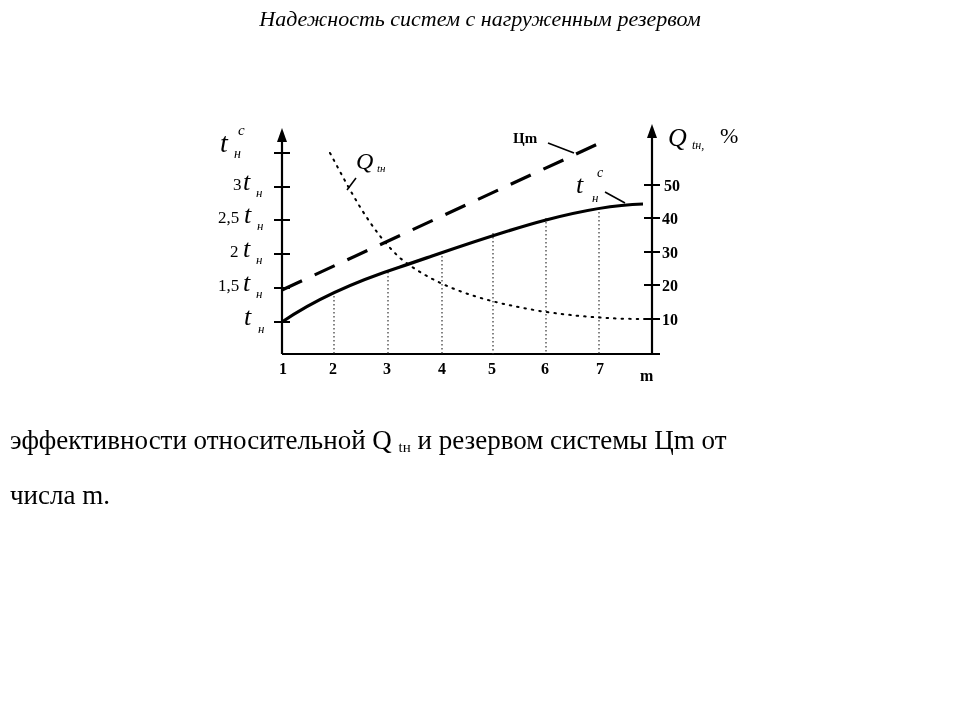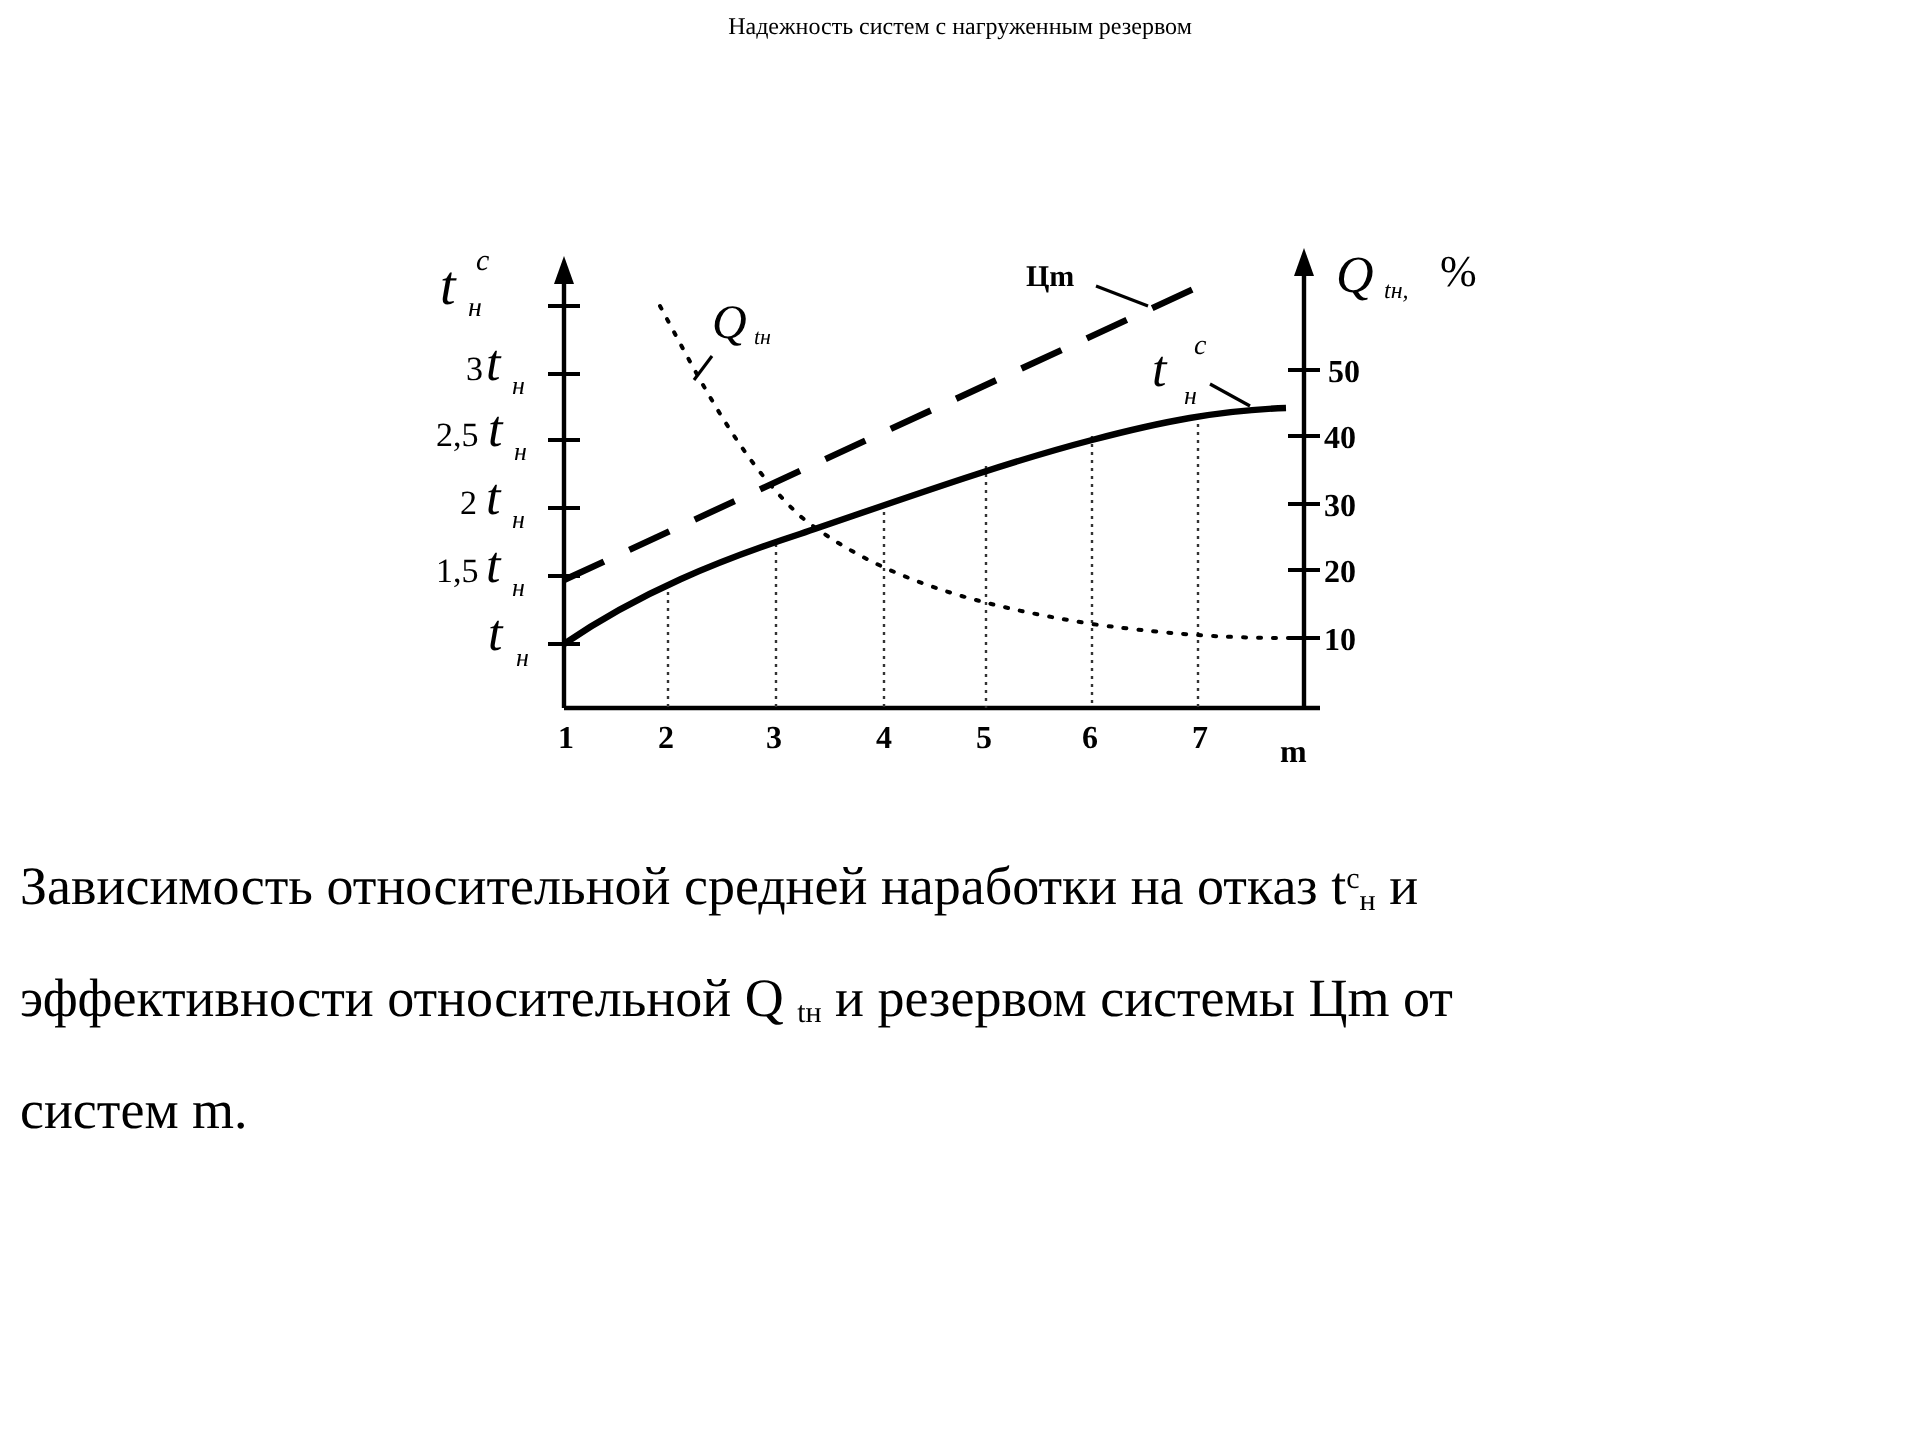--- a/index.html
+++ b/index.html
@@ -1,17 +1,17 @@
 <!DOCTYPE html>
 <html><head>
 <meta charset="utf-8">
 <style>
   html,body{margin:0;padding:0;background:#fff;}
   body{width:960px;height:720px;position:relative;overflow:hidden;font-family:"Liberation Serif",serif;color:#000;}
-  .title{position:absolute;top:6px;left:0;width:960px;text-align:center;font-size:12px;}
+  .title{position:absolute;top:6px;left:0;width:960px;text-align:center;font-size:22px;font-style:italic;}
   .chart{position:absolute;left:0;top:0;width:960px;height:400px;}
   .caption{position:absolute;left:10px;top:416px;width:920px;font-size:27px;line-height:48px;}
   .caption sup,.caption sub{font-size:15px;}
   .caption sup{vertical-align:8px;}
   .caption sub{vertical-align:-3px;}
 </style>
 </head>
 <body>
 
 <div class="title">Надежность систем с нагруженным резервом</div>
@@ -107,16 +107,15 @@
     <text x="383" y="374">3</text>
     <text x="438" y="374">4</text>
     <text x="488" y="374">5</text>
     <text x="541" y="374">6</text>
     <text x="596" y="374">7</text>
     <text x="640" y="381">m</text>
   </g>
 </svg>
 
 <div class="caption">
-  <div><span>Зависимость относительной средней наработки на отказ t</span><sup>c</sup><sub>н</sub><span> и</span></div>
   <div><span>эффективности относительной Q </span><sub>tн</sub><span> и резервом системы Цm от</span></div>
-  <div>систем m.</div>
+  <div>числа m.</div>
 </div>
 
 </body></html>

